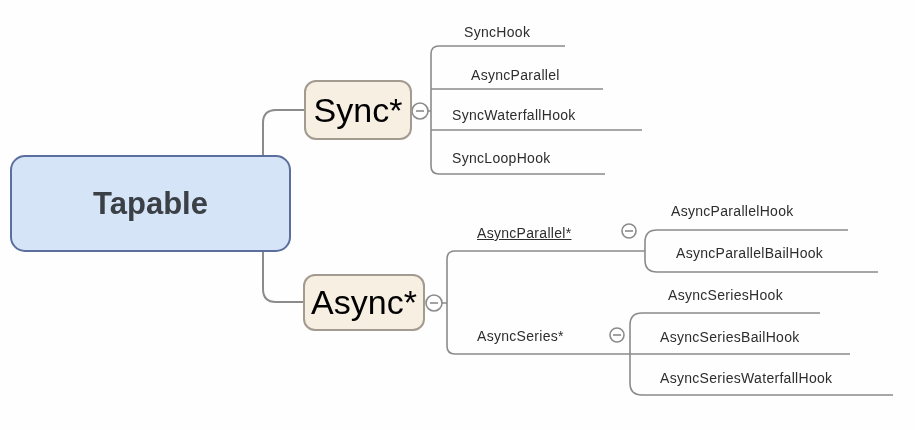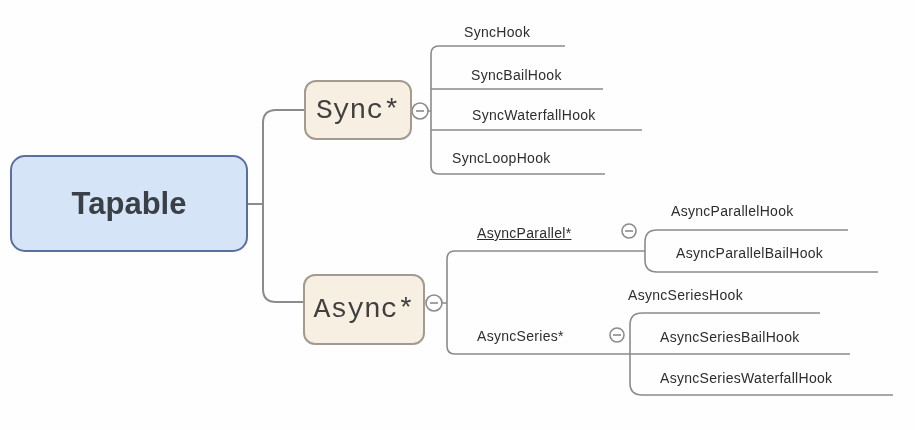--- a/index.html
+++ b/index.html
@@ -12,52 +12,52 @@
   .wires { position:absolute; left:0; top:0; width:915px; height:430px; }
   .connector { fill:none; stroke:var(--line,#8b8b8b); stroke-width:2; stroke-linecap:butt; }
   .branchline { fill:none; stroke:var(--line,#8b8b8b); stroke-width:1.6; }
   .toggle-circle { fill:#ffffff; stroke:var(--line,#969696); stroke-width:1.6; }
   .toggle-minus { stroke:var(--line,#969696); stroke-width:1.6; }
   .node {
     position:absolute; display:flex; align-items:center; justify-content:center;
     box-sizing:border-box; white-space:nowrap;
   }
   .node-root {
-    left:10px; top:155px; width:238px; height:97px;
+    left:10px; top:155px; width:281px; height:97px;
     background:var(--root-fill,#d6e4f7);
     border:2px solid var(--root-border,#5b6f9e);
     border-radius:15px;
     font-size:31px; font-weight:bold; color:#3b4046;
   }
   .node-branch {
     background:var(--branch-fill,#f7efe2);
     border:2px solid var(--branch-border,#a39b8f);
     border-radius:12px;
-    font-size:28px; color:#404040;font-family:Liberation Mono, monospace;
+    font-size:34px; color:#000000;
   }
   .node-sync  { left:304px; top:80px;  width:108px; height:60px; }
-  .node-async { left:303px; top:274px; width:122px; height:71px; }
+  .node-async { left:303px; top:274px; width:122px; height:57px; }
   .leaf-label {
     position:absolute; white-space:nowrap;
     font-size:14px; letter-spacing:0.3px; color:var(--text,#2d2d2d);
     line-height:22px; height:22px;
   }
   
   .lab-sync-0 { left:464px; top:21px; }
   .lab-sync-1 { left:471px; top:64px; }
-  .lab-sync-2 { left:472px; top:104px; }
+  .lab-sync-2 { left:452px; top:104px; }
   .lab-sync-3 { left:452px; top:147px; }
   
   .lab-parallel { left:477px; top:222px;text-decoration:underline; }
   .lab-series   { left:477px; top:325px; }
   
   .lab-par-0 { left:671px; top:200px; }
   .lab-par-1 { left:676px; top:242px; }
   
-  .lab-ser-0 { left:628px; top:284px; }
+  .lab-ser-0 { left:668px; top:284px; }
   .lab-ser-1 { left:660px; top:326px; }
   .lab-ser-2 { left:660px; top:367px; }
 </style>
 </head>
 <body>
 
 <div class="stage">
 
   <svg class="wires" viewBox="0 0 915 430">
 
@@ -88,21 +88,21 @@
       <line class="toggle-minus" x1="613" y1="335" x2="621" y2="335"></line>
     </g>
   </svg>
 
   <div class="node node-root">Tapable</div>
 
   <div class="node node-branch node-sync">Sync*</div>
   <div class="node node-branch node-async">Async*</div>
 
   <div class="leaf-label lab-sync-0">SyncHook</div>
-  <div class="leaf-label lab-sync-1">SyncBailHook</div>
+  <div class="leaf-label lab-sync-1">AsyncParallel</div>
   <div class="leaf-label lab-sync-2">SyncWaterfallHook</div>
   <div class="leaf-label lab-sync-3">SyncLoopHook</div>
 
   <div class="leaf-label lab-parallel">AsyncParallel*</div>
   <div class="leaf-label lab-series">AsyncSeries*</div>
 
   <div class="leaf-label lab-par-0">AsyncParallelHook</div>
   <div class="leaf-label lab-par-1">AsyncParallelBailHook</div>
 
   <div class="leaf-label lab-ser-0">AsyncSeriesHook</div>

